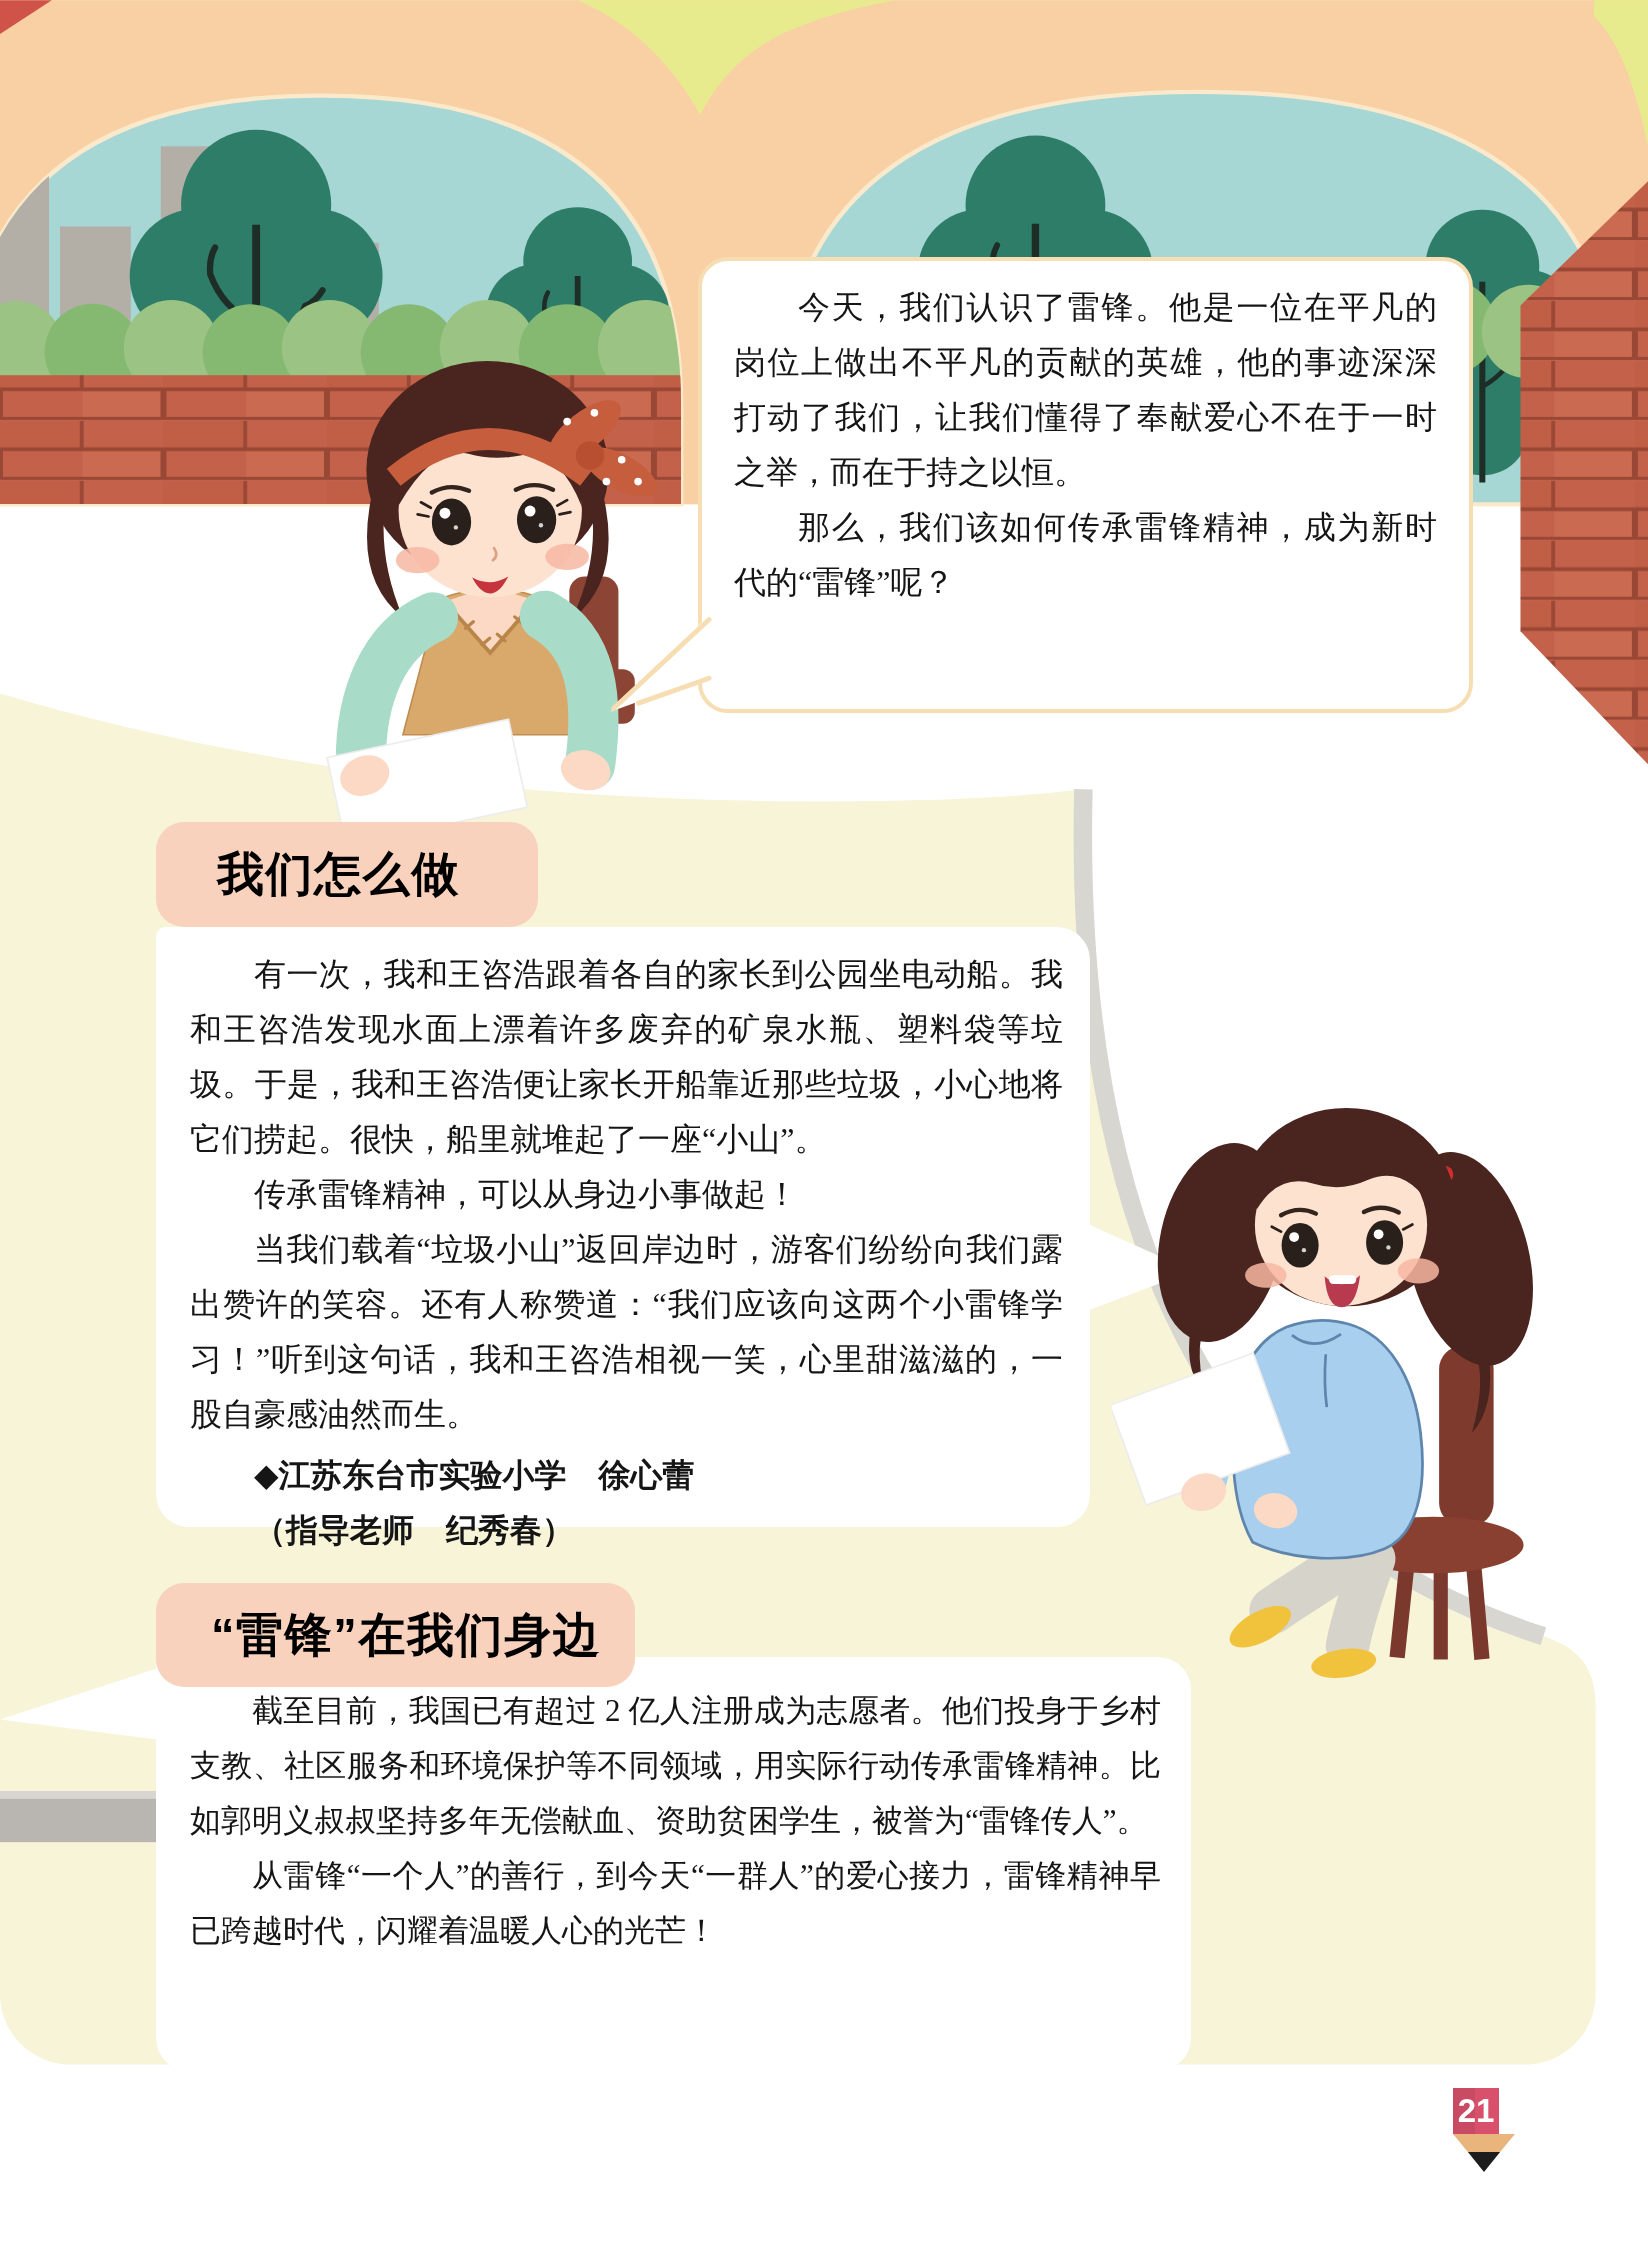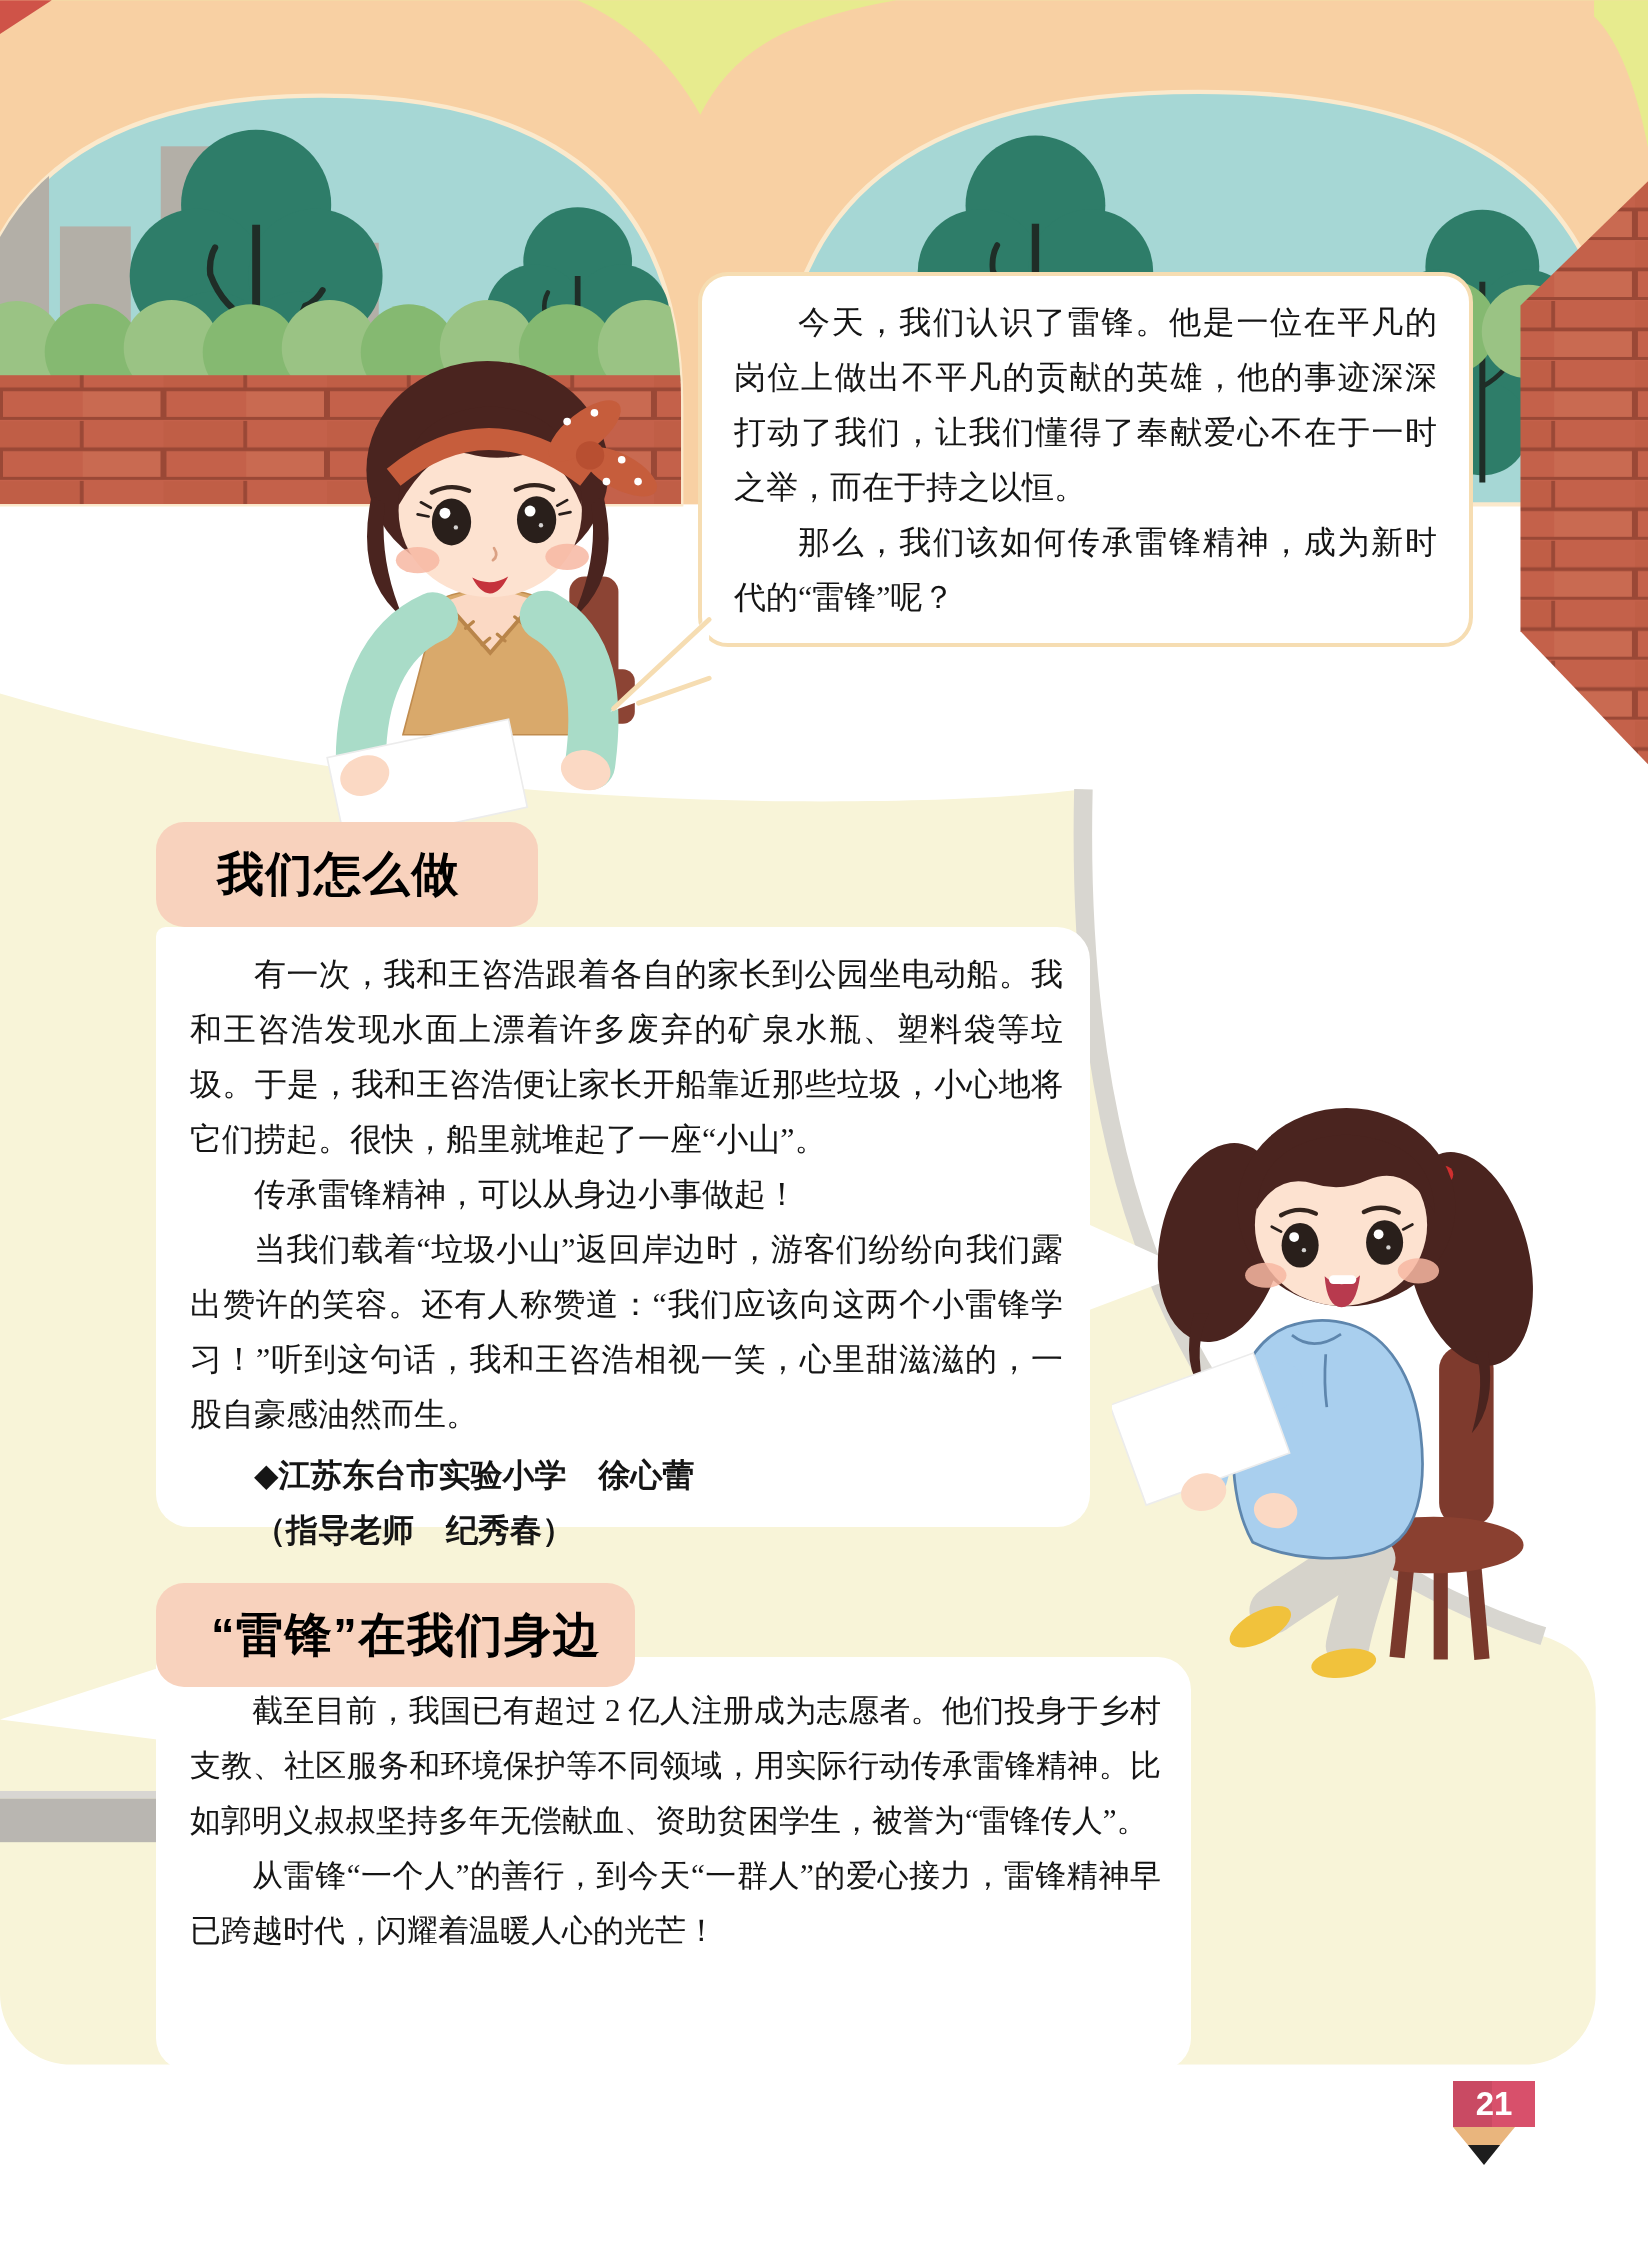--- a/index.html
+++ b/index.html
@@ -2,21 +2,21 @@
 <html style="font-size:8.7px"><head>
 <meta charset="utf-8">
 <style>
   html,body{margin:0;padding:0;background:#ffffff;}
   .page{position:relative;width:1648px;height:2250px;background:#ffffff;overflow:hidden;
         font-family:"Liberation Serif","DejaVu Serif",serif;}
   .abs{position:absolute;}
   svg{display:block;}
 
   
-  .bubble{left:698px;top:272px;width:775px;height:375px;background:#ffffff;
+  .bubble{left:698px;top:257px;width:775px;height:456px;background:#ffffff;
           border:4.9px solid #f6ddb2;border-radius:30px;box-sizing:border-box;
           padding:18.5px 32px 0 32px;z-index:6;}
   .bubble p{margin:0;font-size:32px;line-height:55px;text-align:justify;
             text-indent:2em;color:#151515;}
 
   
   .pill{background:#f8d2bd;border-radius:28px;display:flex;align-items:center;
         font-family:"Liberation Sans","DejaVu Sans",sans-serif;font-weight:bold;
         color:#000000;font-size:47px;letter-spacing:1.6px;z-index:5;}
   .pill1{left:156px;top:822px;width:382px;height:105px;padding-left:61px;box-sizing:border-box;}
@@ -30,24 +30,24 @@
          padding:26px 30px 0 34px;}
   .card p{margin:0;font-size:32px;line-height:55px;text-align:justify;text-indent:2em;color:#151515;}
   .card2 p{font-size:31px;}
   .attr{font-family:"Liberation Sans","DejaVu Sans",sans-serif;font-weight:bold;
         font-size:26px;line-height:49px;color:#1b1b1b;text-align:right;margin:0;}
   .attr.author{padding-right:117px;padding-top:6.5px;}
   .attr.tutor{padding-right:264px;}
 
   
   .pencil{left:1453px;top:2081px;width:62px;z-index:7;}
-  .pencil .body{width:82px;height:46px;background:linear-gradient(90deg,#c94a63 0 48%,#d8506b 48%);
+  .pencil .body{width:46px;height:46px;background:linear-gradient(90deg,#c94a63 0 48%,#d8506b 48%);
     display:flex;align-items:center;justify-content:center;
     font-family:"Liberation Sans","DejaVu Sans",sans-serif;font-weight:bold;
-    font-size:33px;color:#ffffff;}
+    font-size:33px;color:#ffffff;margin-top:7px;}
   .pencil .wood{width:62px;height:18px;background:#e9b57d;
     clip-path:polygon(0 0,100% 0,76% 100%,24% 100%);}
   .pencil .tip{width:62px;height:20px;background:#1d1d1d;
     clip-path:polygon(24% 0,76% 0,50% 100%);}
 </style>
 </head>
 <body>
 
 <div class="page">
 

